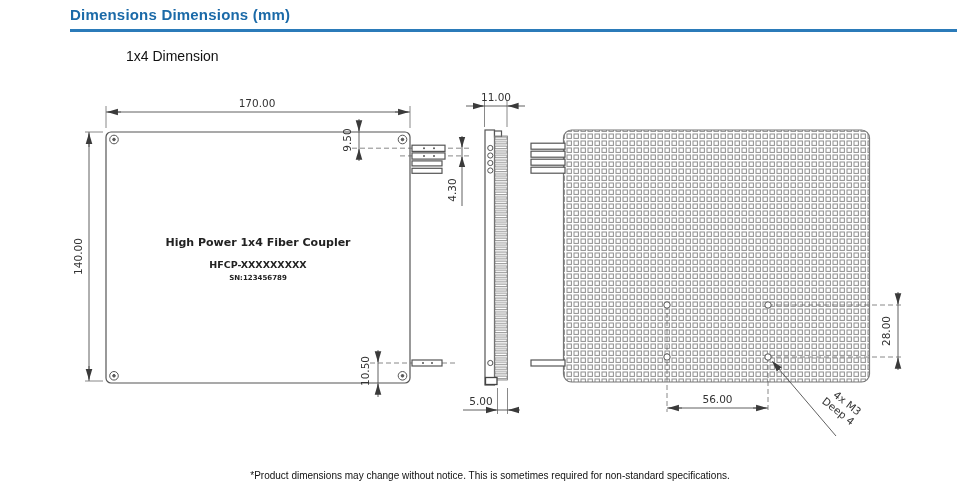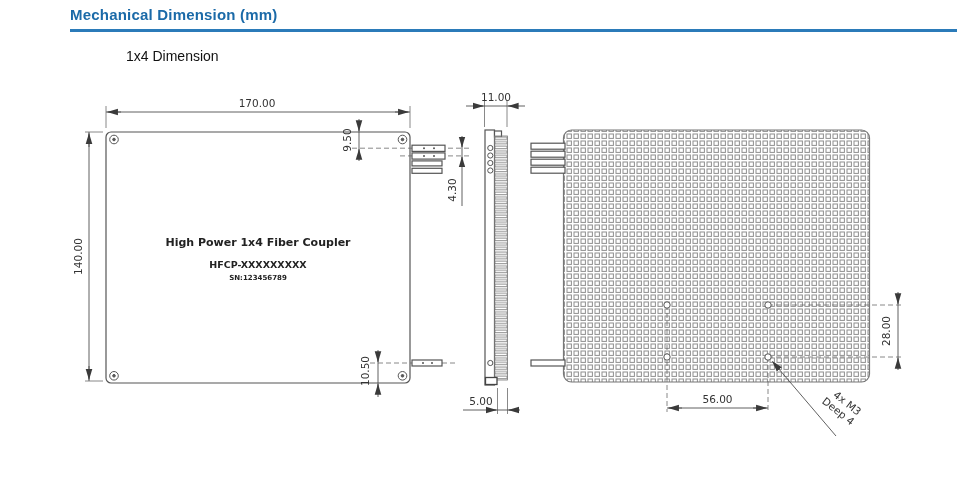--- a/index.html
+++ b/index.html
@@ -19,21 +19,21 @@
   .oline{stroke:#555;stroke-width:1.2;fill:#fff;}
   .thin{stroke:#4f4f4f;stroke-width:.9;fill:none;}
   .ext{stroke:#6b6b6b;stroke-width:.8;fill:none;}
   .dash{stroke:#6b6b6b;stroke-width:.8;fill:none;stroke-dasharray:5 3;}
 </style>
 </head>
 <body>
 
 <div id="page">
 
-  <div class="title">Mechanical Dimension (mm)</div>
+  <div class="title">Dimensions Dimensions (mm)</div>
   <div class="rule"></div>
   <div class="subtitle">1x4 Dimension</div>
 
   <svg width="960" height="465" viewBox="0 0 960 465">
     <defs>
       <marker id="ah" viewBox="0 0 10 8" refX="9.5" refY="4" markerWidth="11" markerHeight="9" orient="auto" markerUnits="userSpaceOnUse">
         <path d="M0,1 L10,4 L0,7 z" fill="#3a3a3a"></path>
       </marker>
       <pattern id="pins" width="7" height="7" patternUnits="userSpaceOnUse" x="566" y="133">
         <rect x="1" y="1" width="4.4" height="4.4" fill="#ffffff" stroke="#8e8e8e" stroke-width="1"></rect>
@@ -193,13 +193,14 @@
       <g>
         <line class="thin" x1="836" y1="436" x2="772.5" y2="361.5" marker-end="url(#ah)"></line>
         <g transform="translate(845 406) rotate(38)">
           <text class="dim" x="0" y="0" text-anchor="middle">4x M3</text>
           <text class="dim" x="-2" y="12" text-anchor="middle">Deep 4</text>
         </g>
       </g>
     </g>
   </svg>
 
+  <div class="footnote">*Product dimensions may change without notice. This is sometimes required for non-standard specifications.</div>
 </div>
 
 </body></html>

